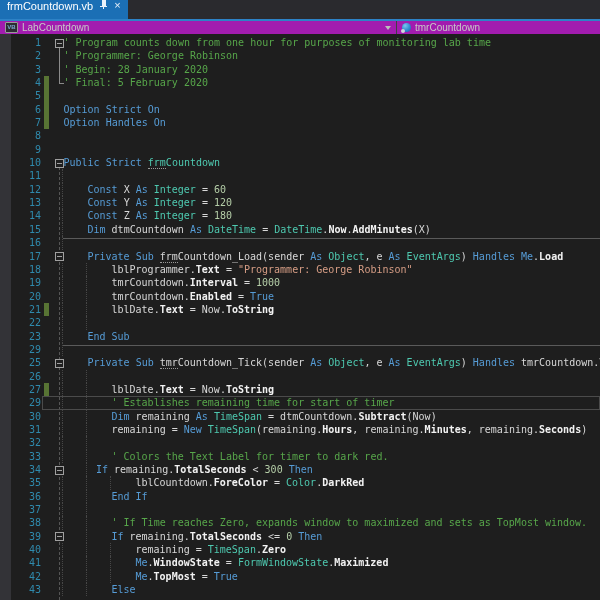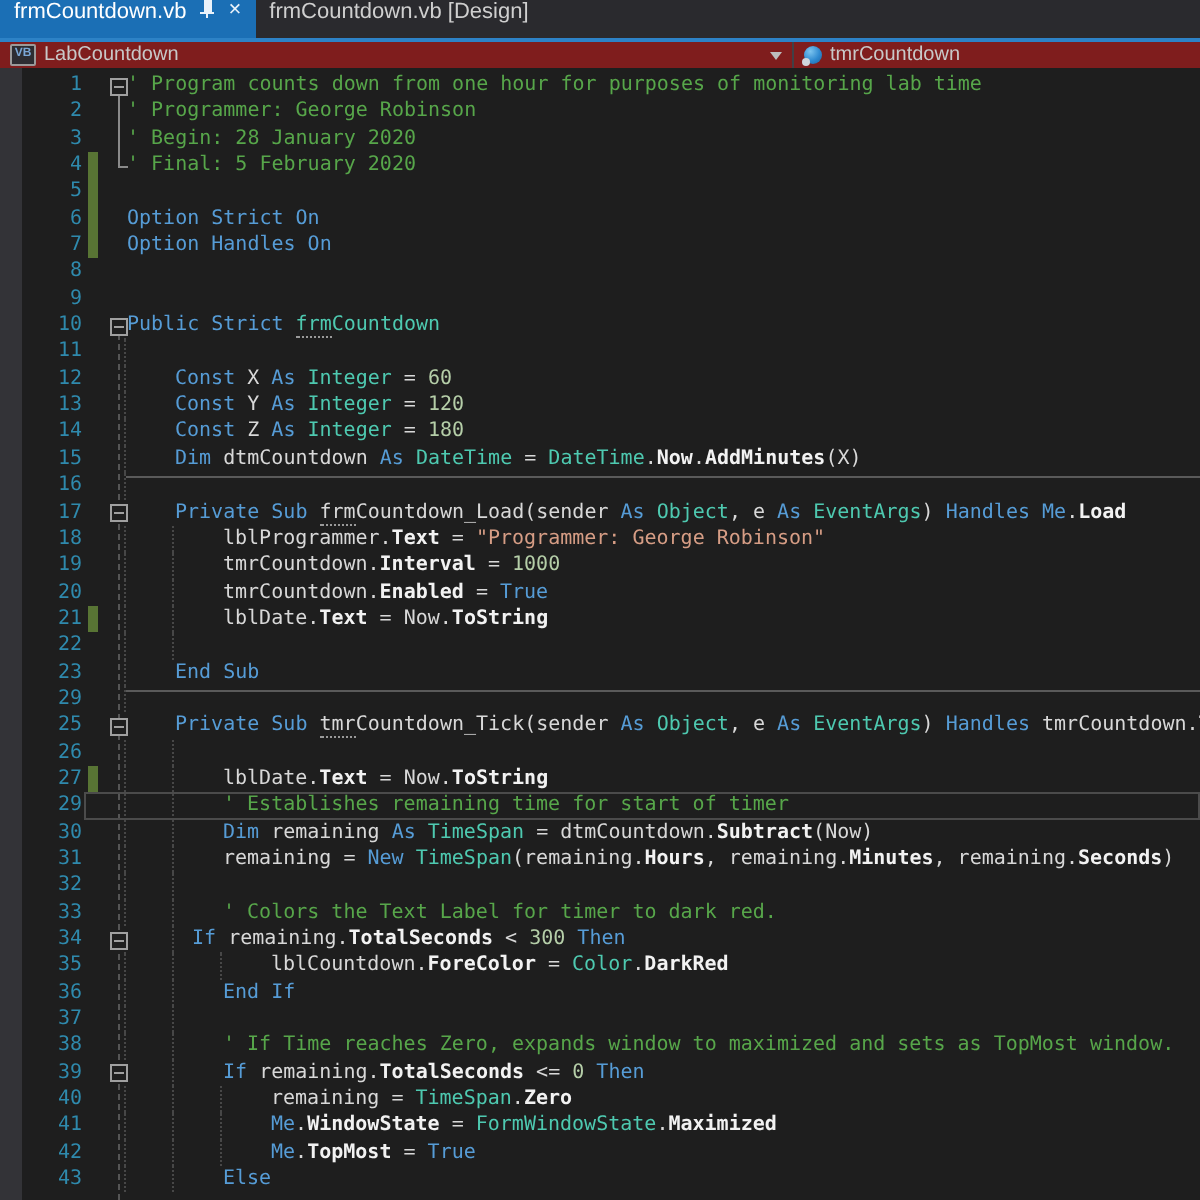--- a/index.html
+++ b/index.html
@@ -10,21 +10,21 @@
     -webkit-font-smoothing:antialiased;
   }
   
   .tabbar{height:19px;background:#2a2a2e;display:flex;align-items:stretch;font-size:11px;}
   .tab{display:flex;padding:0 7px;color:#cfcfcf;gap:6px;cursor:default;}
   .tab.active{background:#1b6fb5;color:#ffffff;}
   .tab .close{font-size:11px;line-height:1;color:#eaf2fa;}
   .pin-icon svg{display:block;}
   .accent-strip{height:2px;background:#2d82c6;}
   
-  .navbar{height:13px;background:#7f1d1d;border-bottom:1px solid #18181b;display:flex;align-items:center;font-size:10px;color:#c8c8c8;}
+  .navbar{height:13px;background:#a21caf;border-bottom:1px solid #18181b;display:flex;align-items:center;font-size:10px;color:#c8c8c8;}
   .combo{display:flex;align-items:center;gap:4px;height:100%;padding:0 5px;}
   .combo.left{width:386px;border-right:1px solid #404046;}
   .combo.right{flex:1;}
   .vb-icon{width:11px;height:9px;border:1px solid #9a9a9a;border-radius:1px;font-size:6px;line-height:9px;text-align:center;color:#7aa7d6;font-weight:bold;background:#2d2d32;}
   .dd-arrow{margin-left:auto;width:0;height:0;border-left:3.5px solid transparent;border-right:3.5px solid transparent;border-top:4px solid #bdbdbd;}
   .timer-icon{width:9px;height:9px;border-radius:50%;background:radial-gradient(circle at 35% 30%,#7cc4ef 0%,#2f8ad0 55%,#1d5f9b 100%);position:relative;}
   .timer-icon::after{content:"";position:absolute;left:-1px;bottom:-1px;width:4px;height:4px;border-radius:50%;background:#cfd6dc;}
   
   .editor{position:absolute;top:34px;left:0;right:0;bottom:0;overflow:hidden;background:#1e1e1e;}
   .bp-margin{position:absolute;left:0;top:0;bottom:0;width:11px;background:#333337;}
@@ -62,23 +62,20 @@
     <span class="pin-icon">
       <svg width="9" height="9" viewBox="0 0 9 9">
           <g stroke="#eaf2fa" stroke-width="1" fill="none">
             <rect x="3.5" y="0.5" width="3" height="5" fill="#eaf2fa"></rect>
             <line x1="1" y1="6.5" x2="8" y2="6.5"></line>
             <line x1="4.5" y1="6.5" x2="4.5" y2="9"></line>
           </g>
         </svg>
     </span>
     <span class="close">×</span>
-  </div>
-  <div class="tab">
-    <span>frmCountdown.vb [Design]</span>
   </div>
 </div>
 <div class="accent-strip"></div>
 
 <div class="navbar">
   <div class="combo left">
     <span class="vb-icon">VB</span>
     <span>LabCountdown</span>
     <span class="dd-arrow"></span>
   </div>

